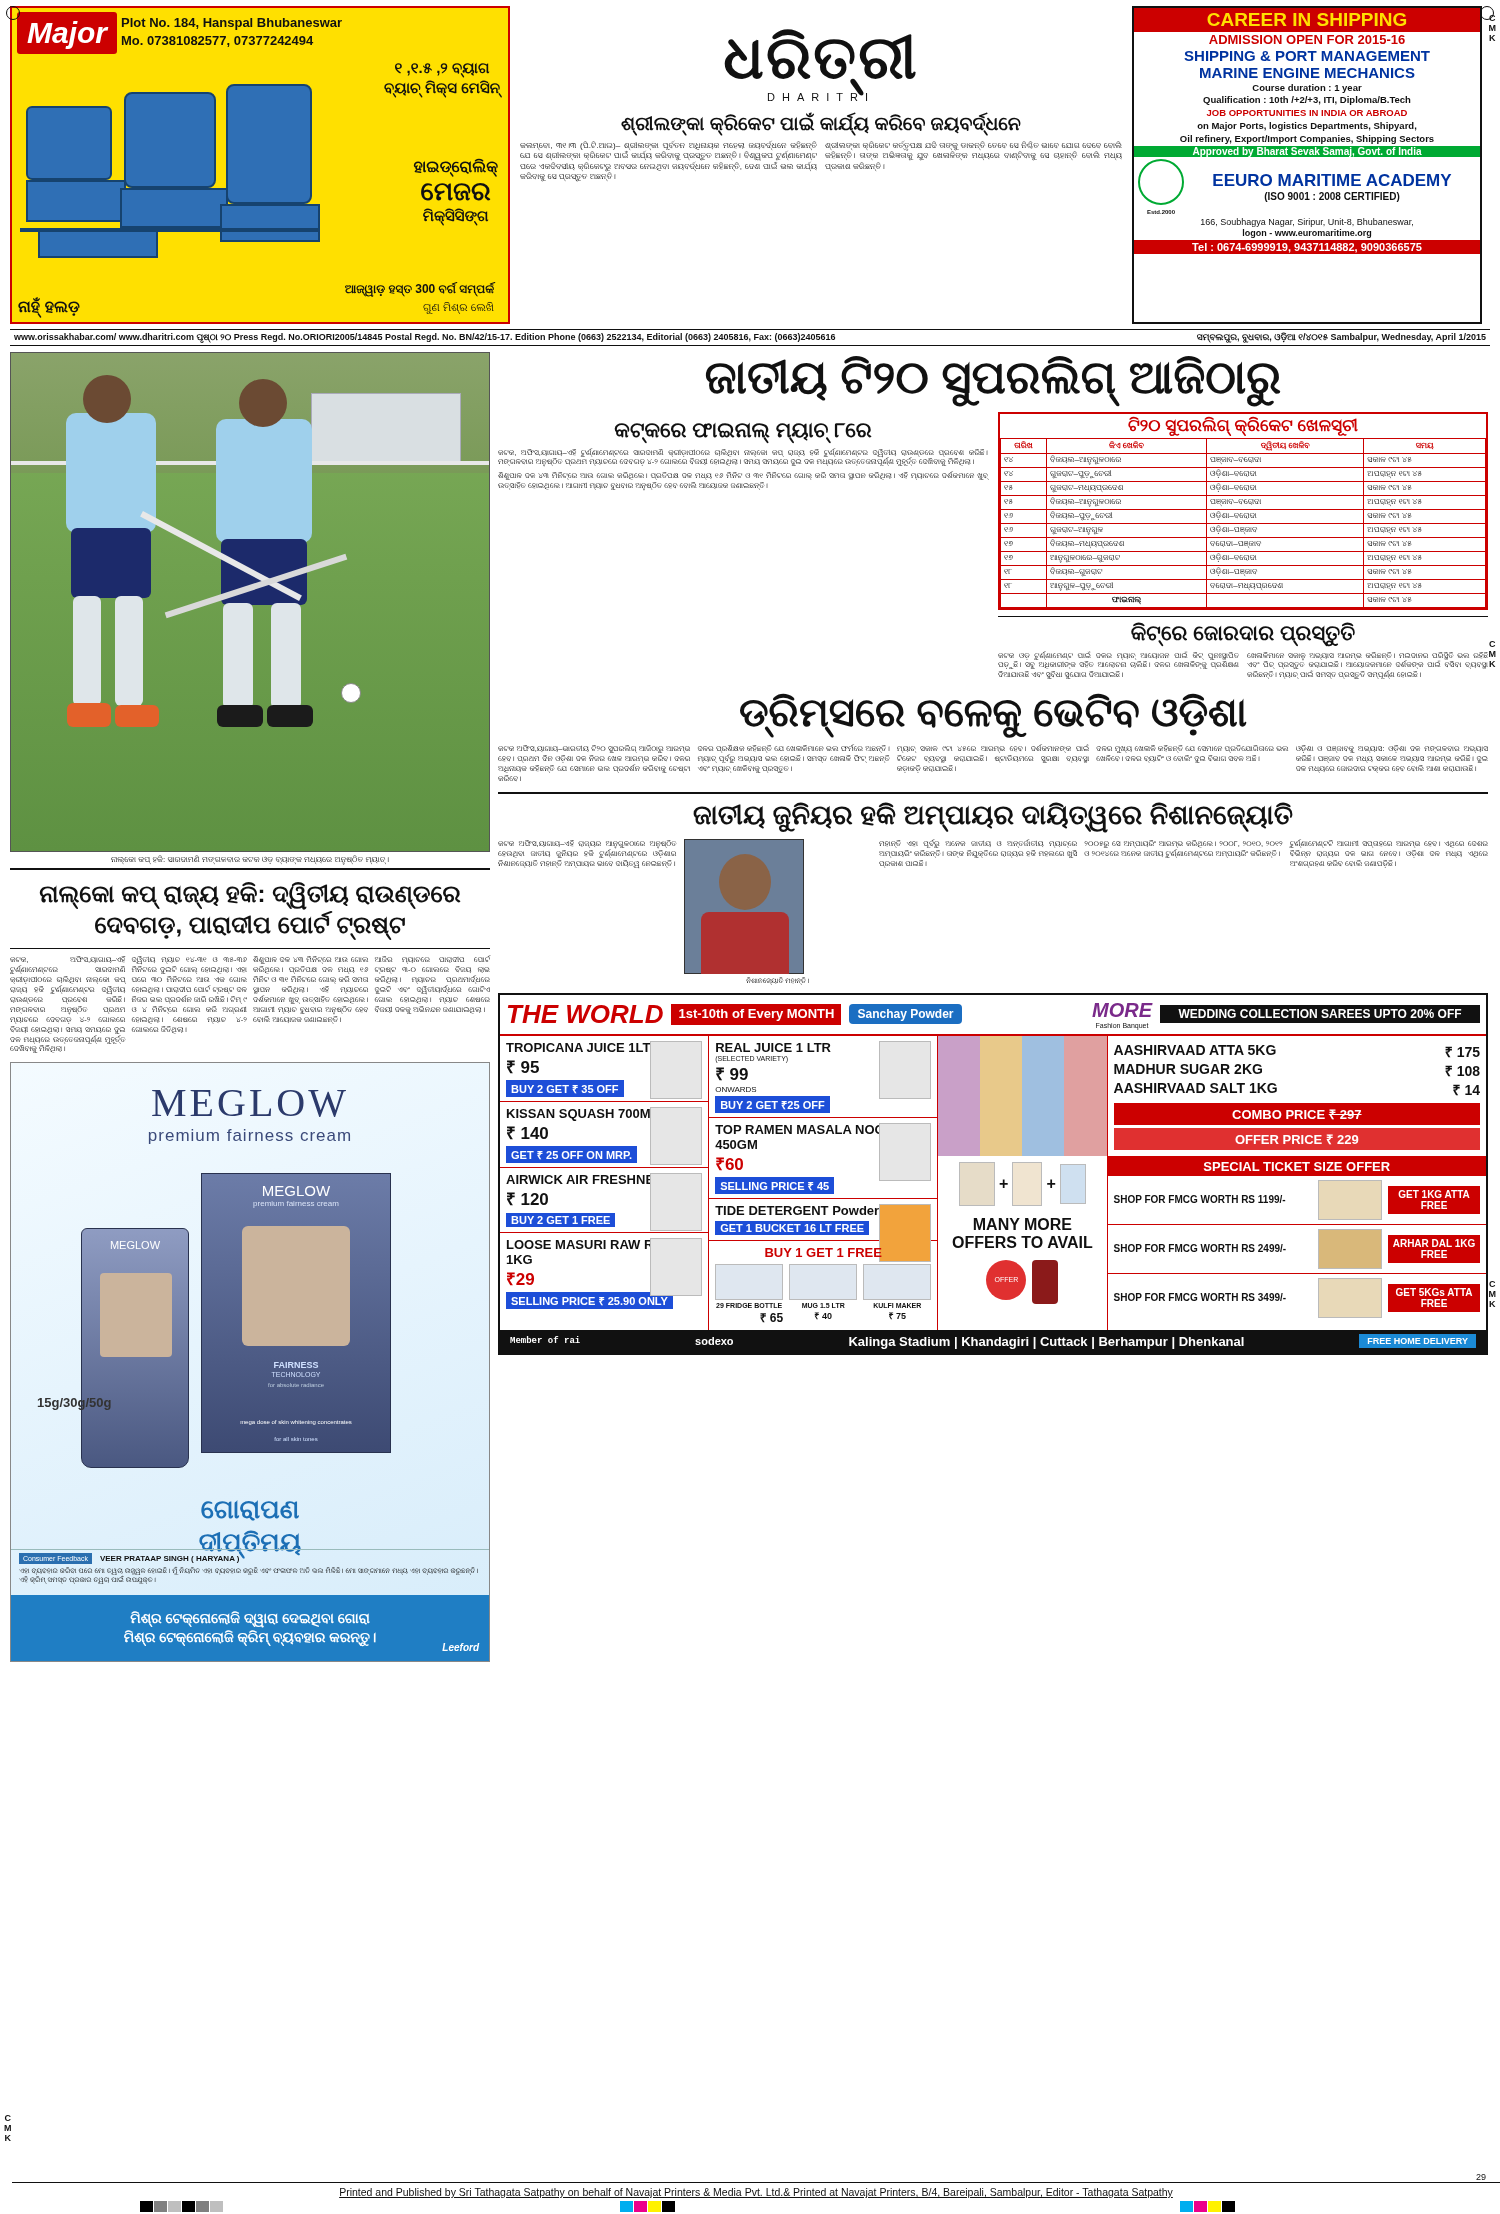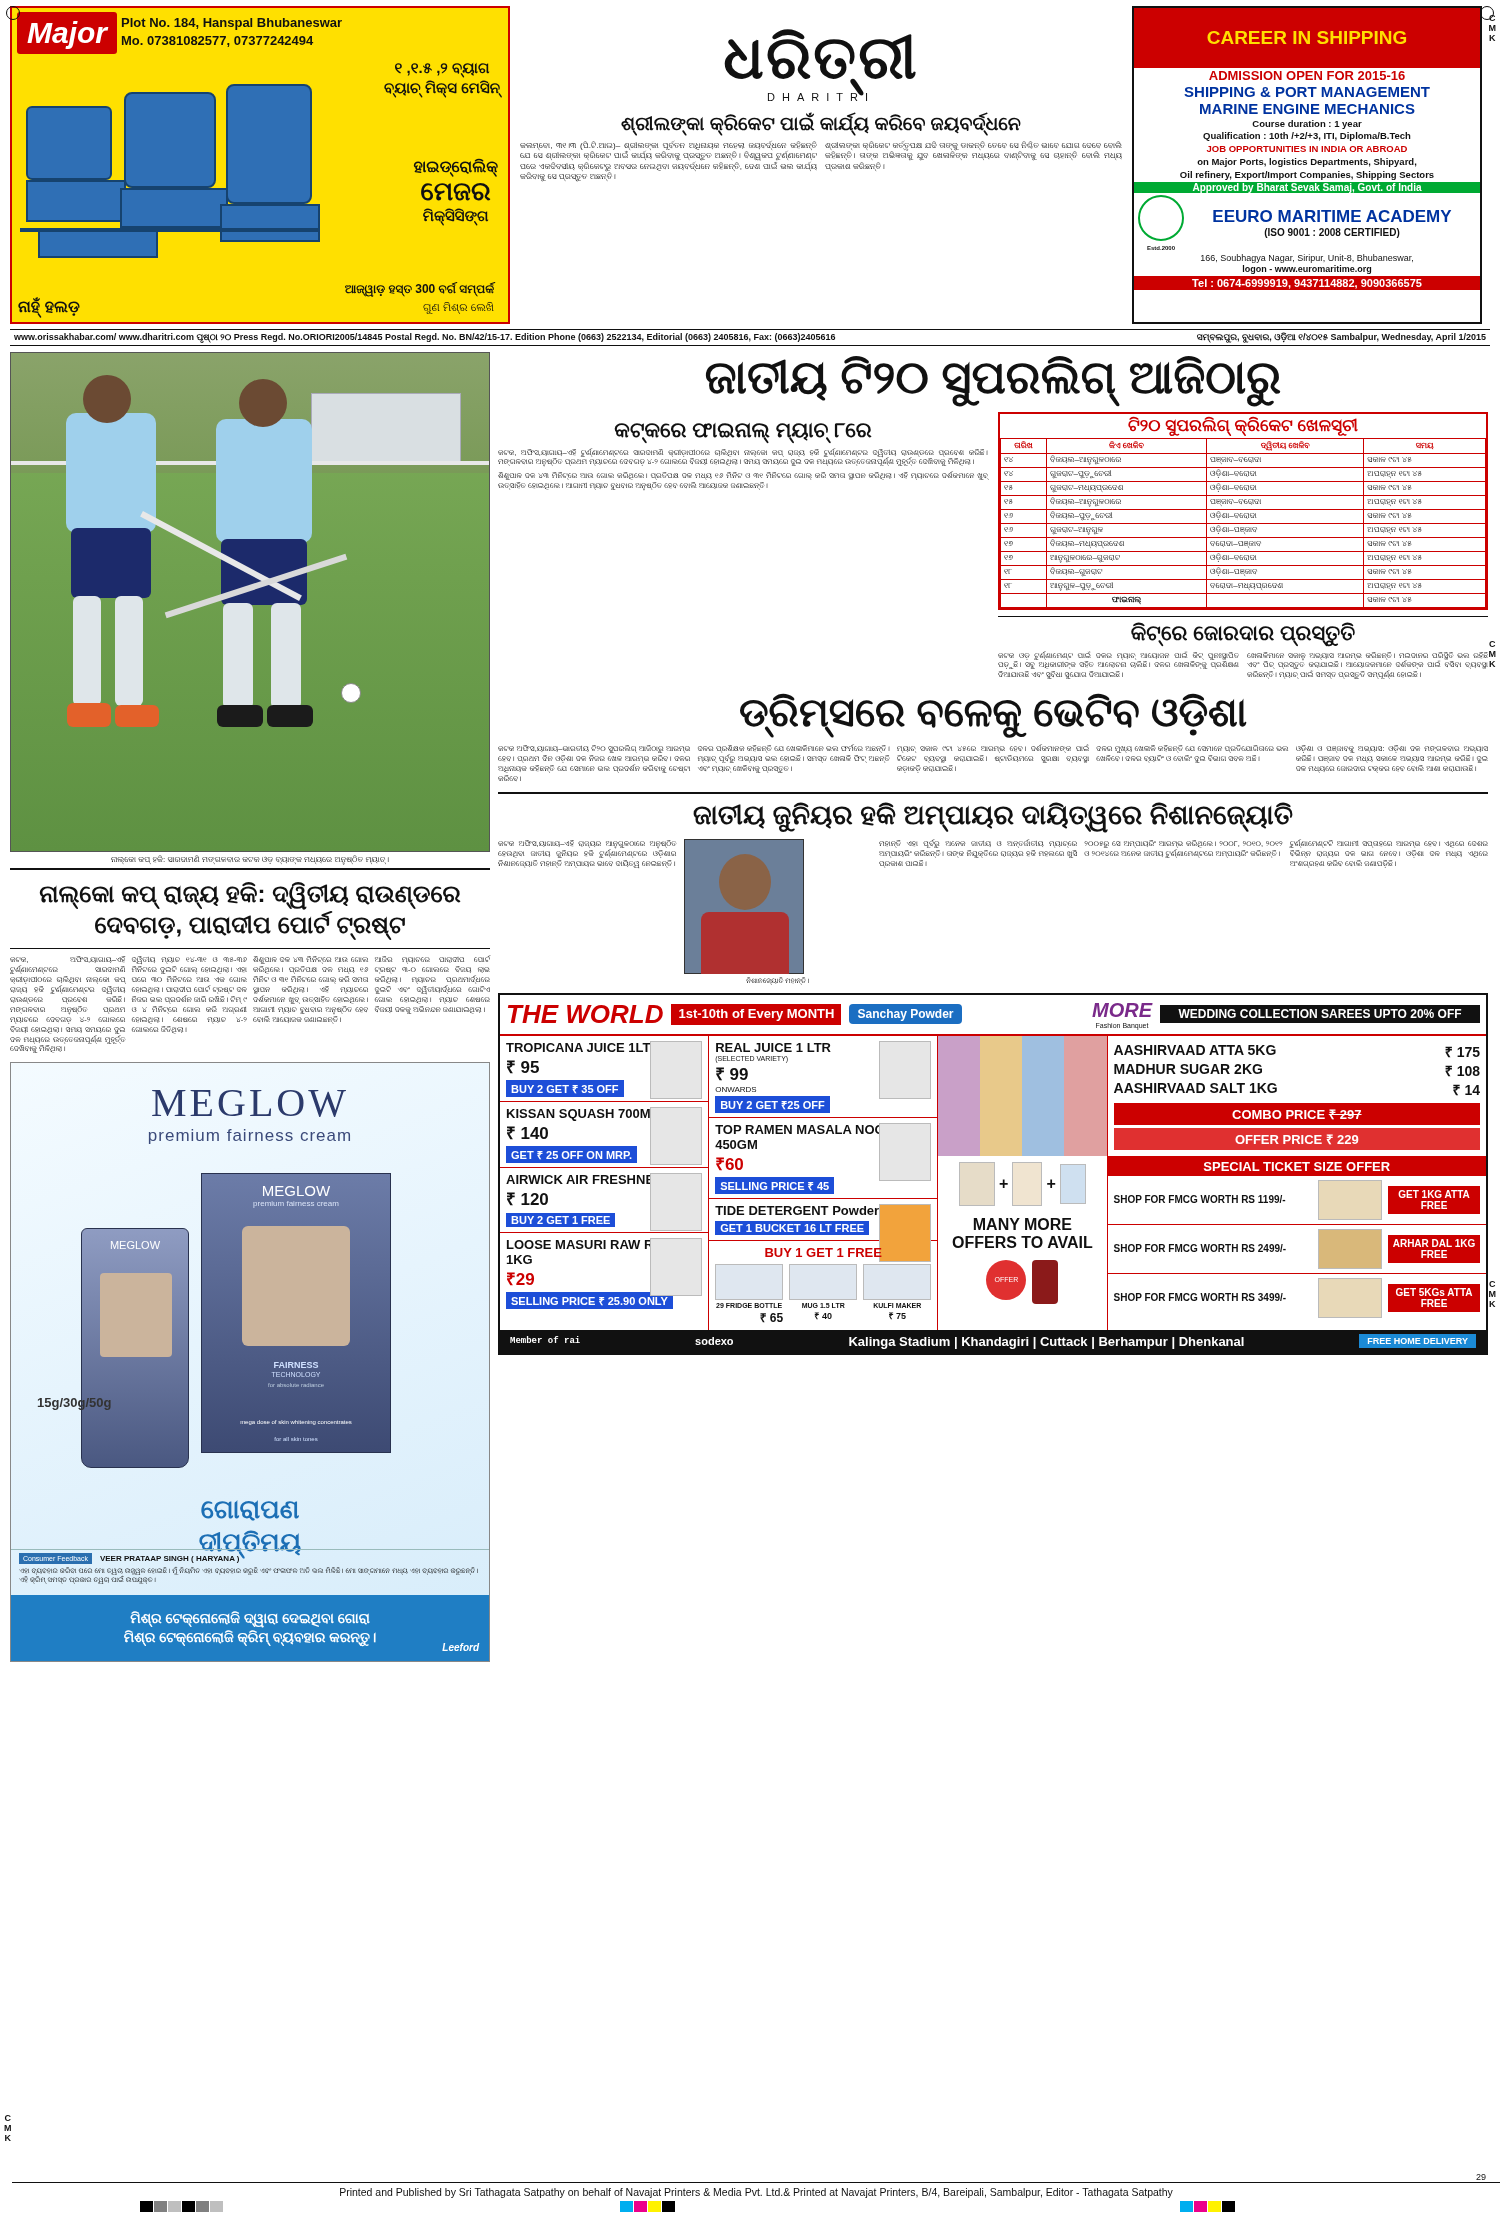--- a/index.html
+++ b/index.html
@@ -53,21 +53,21 @@
   .logo-wrap { text-align:center; padding-top:18px; }
   .logo-od { font-size:60px; font-weight:bold; letter-spacing:2px; font-family:"Liberation Serif", serif; }
   .logo-en { font-size:11px; letter-spacing:7px; margin-top:-2px; }
   .mast-headline {
     text-align:center; font-size:19px; font-weight:bold; margin-top:10px;
   }
   .mast-body { display:flex; gap:8px; margin-top:6px; padding:0 4px; }
   .mast-body .c { width:50%; font-size:8px; line-height:1.3; text-align:justify; }
 
   .ad-shipping { width: 350px; border:2px solid #111; background:#fff; }
-  .ship-t1 { background:#c00; color:#ffdf00; font-size:19px; font-weight:bold; text-align:center; padding:19px; }
+  .ship-t1 { background:#c00; color:#ffdf00; font-size:19px; font-weight:bold; text-align:center; padding:1px; }
   .ship-t2 { color:#c00; font-size:13px; font-weight:bold; text-align:center; }
   .ship-t3 { color:#0033a0; font-size:15px; font-weight:bold; text-align:center; line-height:1.15; }
   .ship-li { font-size:9.5px; font-weight:bold; text-align:center; line-height:1.35; }
   .ship-approved { background:#0a3; color:#fff; font-size:10px; font-weight:bold; text-align:center; }
   .ship-name { color:#0033a0; font-size:17px; font-weight:bold; text-align:center; }
   .ship-iso { font-size:10px; font-weight:bold; text-align:center; }
   .ship-addr { font-size:9px; text-align:center; line-height:1.3; }
   .ship-tel { background:#c00; color:#fff; font-size:11px; font-weight:bold; text-align:center; padding:1px; }
   .ship-seal { width:46px; height:46px; border-radius:50%; border:2px solid #0a3; display:inline-block; }
 
@@ -168,21 +168,21 @@
   .offer .nm { font-size:13px; font-weight:bold; }
   .offer .pr { font-size:17px; font-weight:bold; }
   .offer .sub { background:#1d4ed8; color:#fff; font-size:11px; font-weight:bold; display:inline-block; padding:1px 5px; margin-top:2px;}
   .prodbox { position:absolute; right:6px; top:5px; width:52px; height:58px; background:#e6e6e6; border:1px solid #bbb;}
   .combo { background:#c00; color:#fff; font-size:13px; font-weight:bold; text-align:center; padding:2px; }
   .wa-foot { display:flex; align-items:center; justify-content:space-between; background:#111; color:#fff; font-size:13px; font-weight:bold; padding:4px 10px; }
 
   
   .printline {
     position:absolute; left:12px; right:0; bottom:16px; text-align:center; font-size:10.5px;
-    border-top:1px solid #111; padding-top:3px;
+    border-top:1px solid #111; padding-top:3px;text-decoration:underline;
   }
   .colorbar { position:absolute; bottom:2px; display:flex; gap:1px; }
   .colorbar span { width:13px; height:11px; display:block; }
   .cmyk-mark { position:absolute; font-size:9px; font-weight:bold; line-height:1.1; text-align:center; }
   .reg { width:14px; height:14px; border-radius:50%; border:1px solid #111; position:absolute; }
 </style>
 </head>
 <body>
 
 <div class="page">

